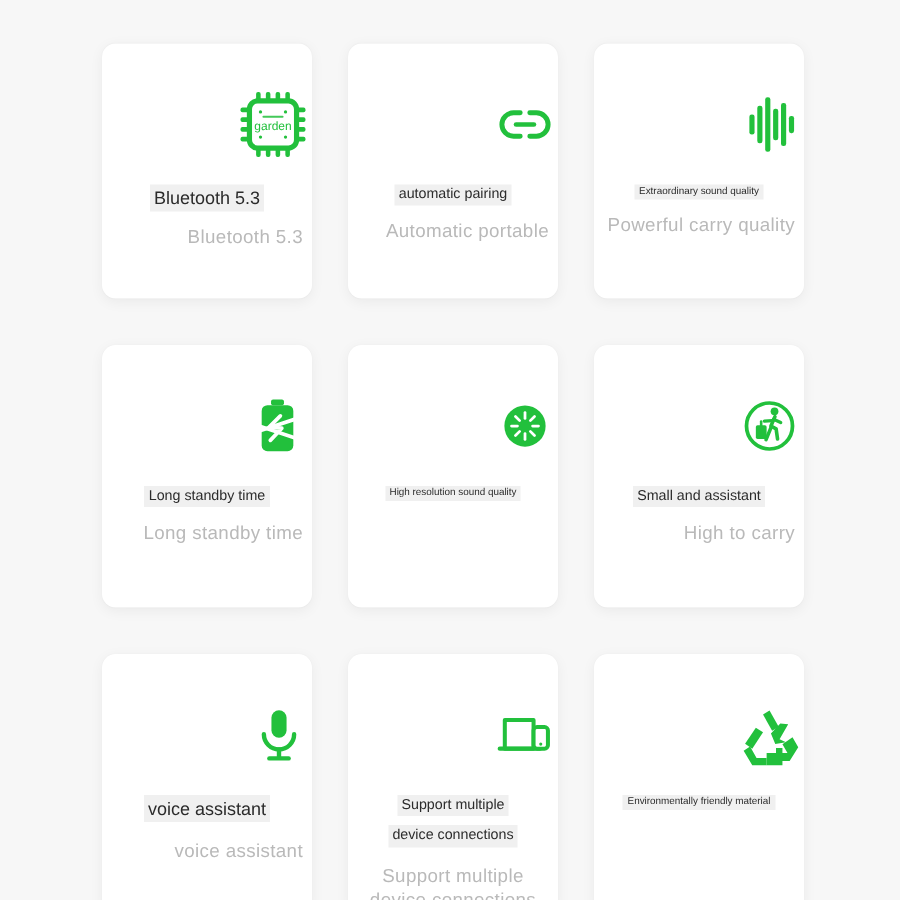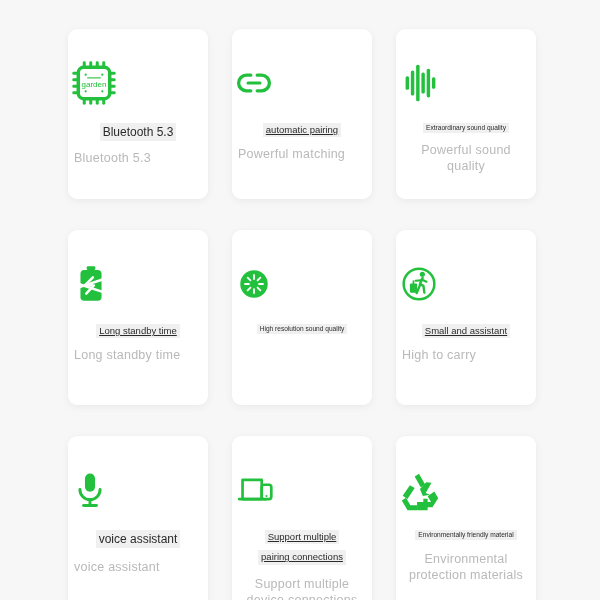--- a/index.html
+++ b/index.html
@@ -16,21 +16,21 @@
     column-gap: 24px;
     row-gap: 31px;
     padding: 29px 0 0 68px;
   }
   .card {
     background: #ffffff;
     border-radius: 9px;
     box-shadow: 0 2px 9px rgba(0,0,0,0.055), 0 0 1px rgba(0,0,0,0.04);
     display: flex;
     flex-direction: column;
-    align-items: flex-start;
+    align-items: flex-end;
     padding-top: 26px;
   }
   .icon-wrap {
     height: 56px;
     display: flex;
     align-items: center;
     justify-content: center;
   }
   .cap-block {
     margin-top: 12px;
@@ -43,21 +43,21 @@
   .cap {
     color: #2b2b2b;
     background: #f0f0f0;
     line-height: 1.5;
     text-align: center;
     white-space: nowrap;
     padding: 0 3px;
     filter: blur(0.22px);
   }
   .cap.s12 { font-size: 12px; }
-  .cap.s10 { font-size: 9.5px; text-decoration: underline; }
+  .cap.s10 { font-size: 9.5px; }
   .cap.s7  { font-size: 6.6px; }
   .sub {
     margin-top: 9px;
     color: #b9b9b9;
     font-size: 12.5px;
     line-height: 1.32;
     text-align: center;
     letter-spacing: 0.25px;
     padding: 0 6px;
   }
@@ -105,37 +105,37 @@
       <div class="icon-wrap">
         <svg width="44" height="44" viewBox="0 0 48 48" fill="none" xmlns="http://www.w3.org/2000/svg">
           <path d="M20.5 15.5h-4.8a8.5 8.5 0 0 0 0 17h4.8" stroke="#22c03c" stroke-width="3.6" stroke-linecap="round"></path>
           <path d="M27.5 15.5h4.8a8.5 8.5 0 0 1 0 17h-4.8" stroke="#22c03c" stroke-width="3.6" stroke-linecap="round"></path>
           <path d="M17.5 24h13" stroke="#22c03c" stroke-width="3.4" stroke-linecap="round"></path>
         </svg>
       </div>
       <div class="cap-block">
         <div class="cap s10">automatic pairing</div>
       </div>
-      <div class="sub">Powerful matching</div>
+      <div class="sub">Automatic portable</div>
     </div>
     <div class="card r1">
       <div class="icon-wrap">
         <svg width="46" height="46" viewBox="0 0 48 48" fill="none" xmlns="http://www.w3.org/2000/svg">
           <rect x="10" y="17" width="3.6" height="14" rx="1.6" fill="#22c03c"></rect>
           <rect x="15.5" y="11" width="3.6" height="26" rx="1.6" fill="#22c03c"></rect>
           <rect x="21" y="5" width="3.6" height="38" rx="1.6" fill="#22c03c"></rect>
           <rect x="26.5" y="13" width="3.6" height="22" rx="1.6" fill="#22c03c"></rect>
           <rect x="32" y="9" width="3.6" height="30" rx="1.6" fill="#22c03c"></rect>
           <rect x="37.5" y="18" width="3.6" height="12" rx="1.6" fill="#22c03c"></rect>
         </svg>
       </div>
       <div class="cap-block">
         <div class="cap s7">Extraordinary sound quality</div>
       </div>
-      <div class="sub">Powerful sound quality</div>
+      <div class="sub">Powerful carry quality</div>
     </div>
     <div class="card r2">
       <div class="icon-wrap">
         <svg width="46" height="46" viewBox="0 0 48 48" fill="none" xmlns="http://www.w3.org/2000/svg">
           <rect x="19.5" y="5.5" width="9" height="4" rx="1.4" fill="#22c03c"></rect>
           <rect x="13" y="9.5" width="22" height="32" rx="4" fill="#22c03c"></rect>
           <path d="M8 28.5 L40 18" stroke="#fff" stroke-width="2.6" stroke-linecap="round"></path>
           <path d="M8 23 L40 33.5" stroke="#fff" stroke-width="2.6" stroke-linecap="round"></path>
           <path d="M26 17 L18 25 L27 25.5 L19 34" stroke="#fff" stroke-width="2.6" stroke-linecap="round" stroke-linejoin="round" fill="none"></path>
         </svg>
@@ -199,33 +199,32 @@
       <div class="icon-wrap">
         <svg width="46" height="46" viewBox="0 0 48 48" fill="none" xmlns="http://www.w3.org/2000/svg">
           <path d="M11 13.5h20v20H11z" stroke="#22c03c" stroke-width="2.8" stroke-linejoin="round" fill="none"></path>
           <path d="M7.5 33.5h28" stroke="#22c03c" stroke-width="3" stroke-linecap="round"></path>
           <rect x="31" y="18.5" width="10" height="15" rx="2.4" stroke="#22c03c" stroke-width="2.8" fill="#fff"></rect>
           <circle cx="36" cy="30.3" r="1.1" fill="#22c03c"></circle>
         </svg>
       </div>
       <div class="cap-block">
         <div class="cap s10">Support multiple</div>
-        <div class="cap s10" style="margin-top: 4px;">pairing connections</div>
+        <div class="cap s10" style="margin-top: 4px;">device connections</div>
       </div>
       <div class="sub">Support multiple device connections</div>
     </div>
     <div class="card r3">
       <div class="icon-wrap">
         <svg width="46" height="46" viewBox="0 0 48 48" fill="none" xmlns="http://www.w3.org/2000/svg">
           <path d="M24 7 L30.5 18.5 L25.8 21 L19.5 9.8 Z" fill="#22c03c"></path>
           <path d="M31.5 16 L37 16.5 L31 27 L35.5 29 L28 30.2 L25 23 Z" fill="#22c03c"></path>
           <path d="M40 25.5 L44 32.5 L38 42 L31.5 42 L31.5 36.5 L36.5 36.5 L33 30.5 Z" fill="#22c03c"></path>
           <path d="M33 33 L33 45 L22 45 L22 36.5 L28.5 36.5 L28.5 33 Z" fill="#22c03c"></path>
           <path d="M22 36.5 L22 45 L12 45 L6 35 L10.5 32 L15 40 L22 40 Z" fill="#22c03c"></path>
           <path d="M14.5 19 L19.5 22 L12 33.5 L7 30 Z" fill="#22c03c"></path>
         </svg>
       </div>
       <div class="cap-block">
         <div class="cap s7">Environmentally friendly material</div>
       </div>
-      <div class="sub">Environmental protection materials</div>
     </div>
   </div>
 
 </body></html>

